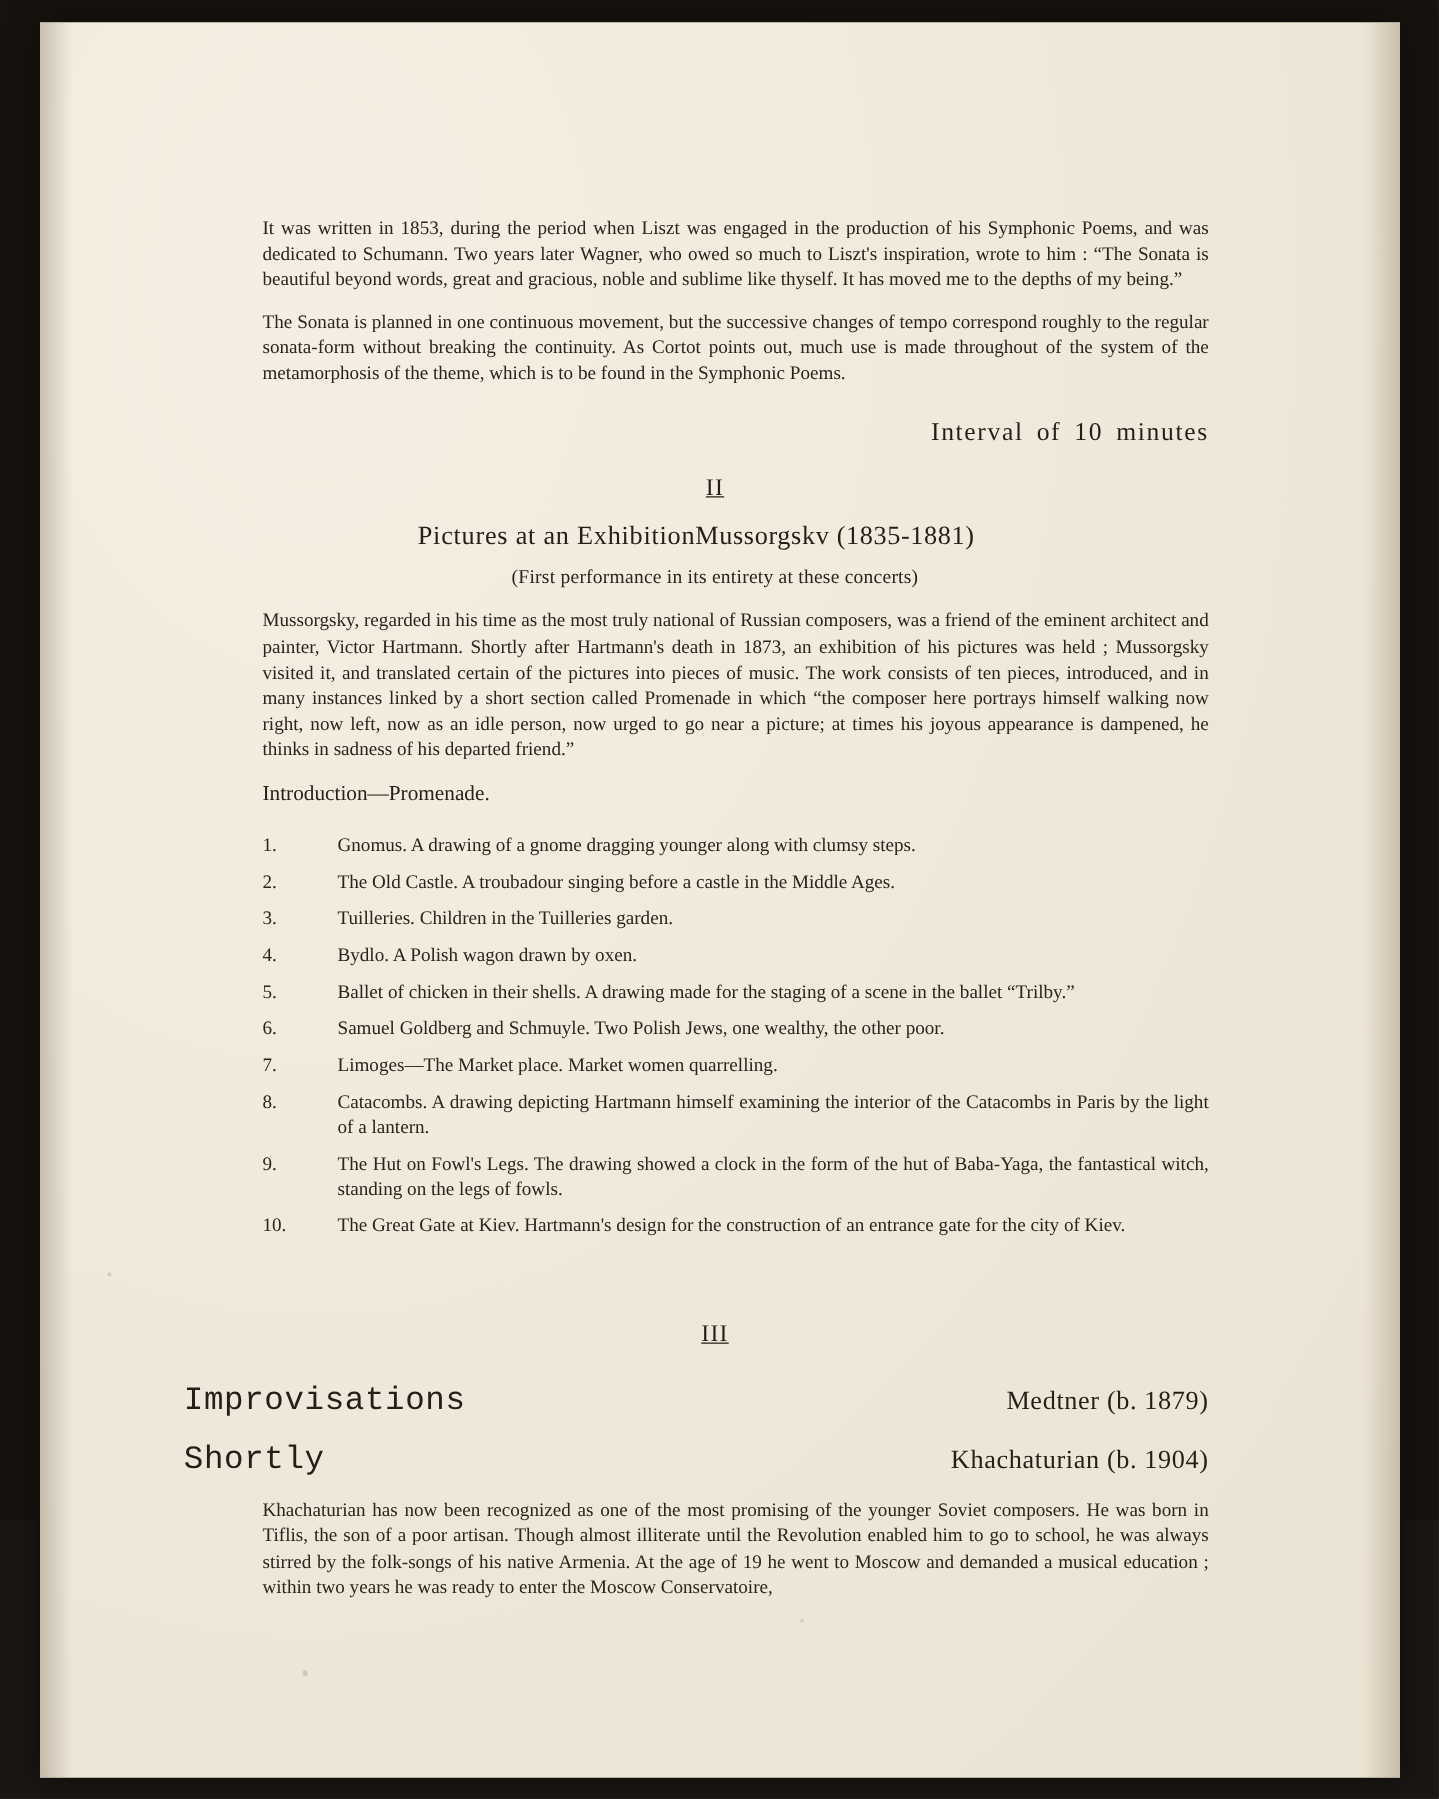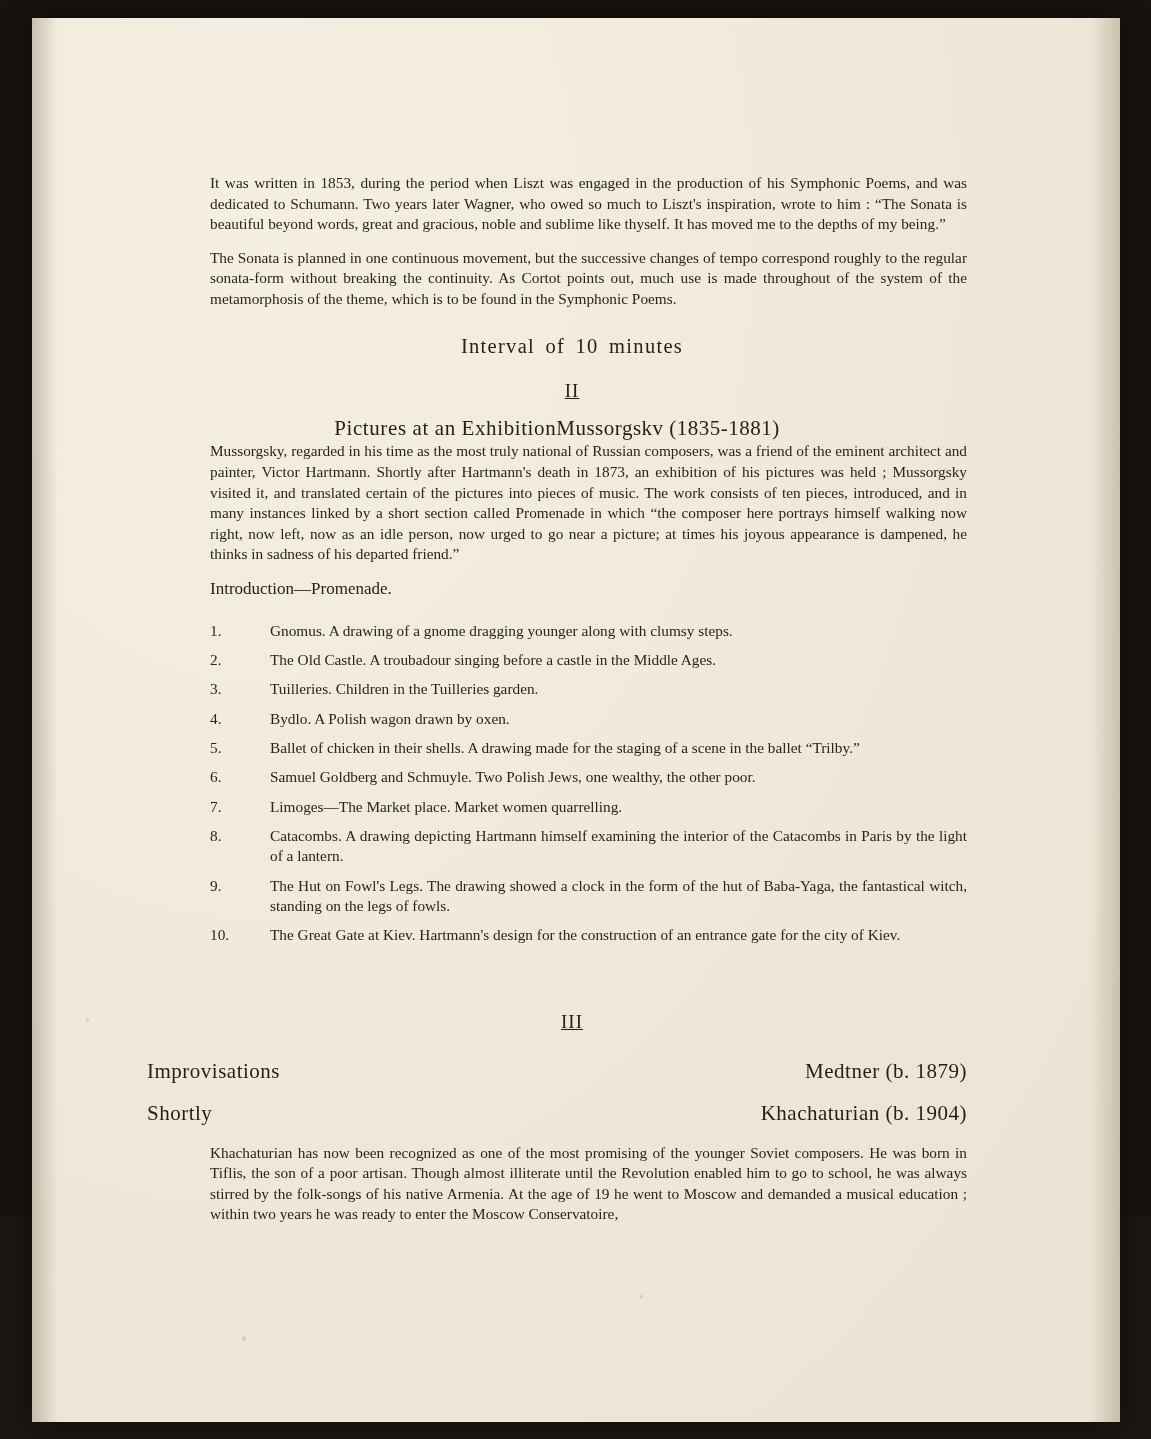--- a/index.html
+++ b/index.html
@@ -63,21 +63,21 @@
     margin: 0 0 13px 0;
     padding-left: 33px;
     font-size: 15.3px;
     line-height: 1.345;
     text-align: justify;
     color: #2a241b;
   }
   p.para:last-child { margin-bottom: 0; }
 
   .interval {
-    text-align: center;
+    text-align: right;
     font-size: 20.5px;
     letter-spacing: 1.3px;
     margin: 26px 0 0 0;
     color: #241f17;
     word-spacing: 4px;
   }
 
   .roman {
     text-align: center;
     font-size: 19px;
@@ -145,24 +145,25 @@
 
   .section-gap { height: 34px; }
 
   .iii-row {
     display: flex;
     justify-content: space-between;
     align-items: baseline;
     margin-bottom: 17px;
   }
   .iii-row .t {
-    font-size: 21px;
+    font-size: 26px;
     letter-spacing: 0.5px;
     margin-left: -30px;
     color: #241f17;
+    font-family: Liberation Mono, monospace;
   }
   .iii-row .c {
     font-size: 21px;
     letter-spacing: 0.5px;
     color: #241f17;
   }
 
   .tail {
     margin-top: 20px;
   }
@@ -192,20 +193,21 @@
 
       <div class="interval">Interval  of  10  minutes</div>
 
       <div class="roman">II</div>
 
       <div class="piece-row">
         <div class="piece-title">Pictures at an Exhibition</div>
         <div class="piece-composer">Mussorgskv (1835-1881)</div>
       </div>
 
+      <div class="subnote">(First performance in its entirety at these concerts)</div>
 
       <p class="para">Mussorgsky, regarded in his time as the most truly national of Russian composers, was a friend of the eminent architect and painter, Victor Hartmann.   Shortly after Hartmann's death in 1873, an exhibition of his pictures was held ; Mussorgsky visited it, and translated certain of the pictures into pieces of music.      The work consists of ten pieces, introduced, and in many instances linked by a short section called Promenade in which “the composer here portrays himself walking now right, now left, now as an idle person, now urged to go near a picture;  at times his joyous appearance is dampened, he thinks in sadness of his departed friend.”</p>
 
       <div class="lead-in">Introduction—Promenade.</div>
 
       <ol class="movements">
         <li><span class="num">1.</span><span>Gnomus.   A drawing of a gnome dragging younger along with clumsy steps.</span></li>
         <li><span class="num">2.</span><span>The Old Castle.   A troubadour singing before a castle in the Middle Ages.</span></li>
         <li><span class="num">3.</span><span>Tuilleries.   Children in the Tuilleries garden.</span></li>
         <li><span class="num">4.</span><span>Bydlo.   A Polish wagon drawn by oxen.</span></li>

